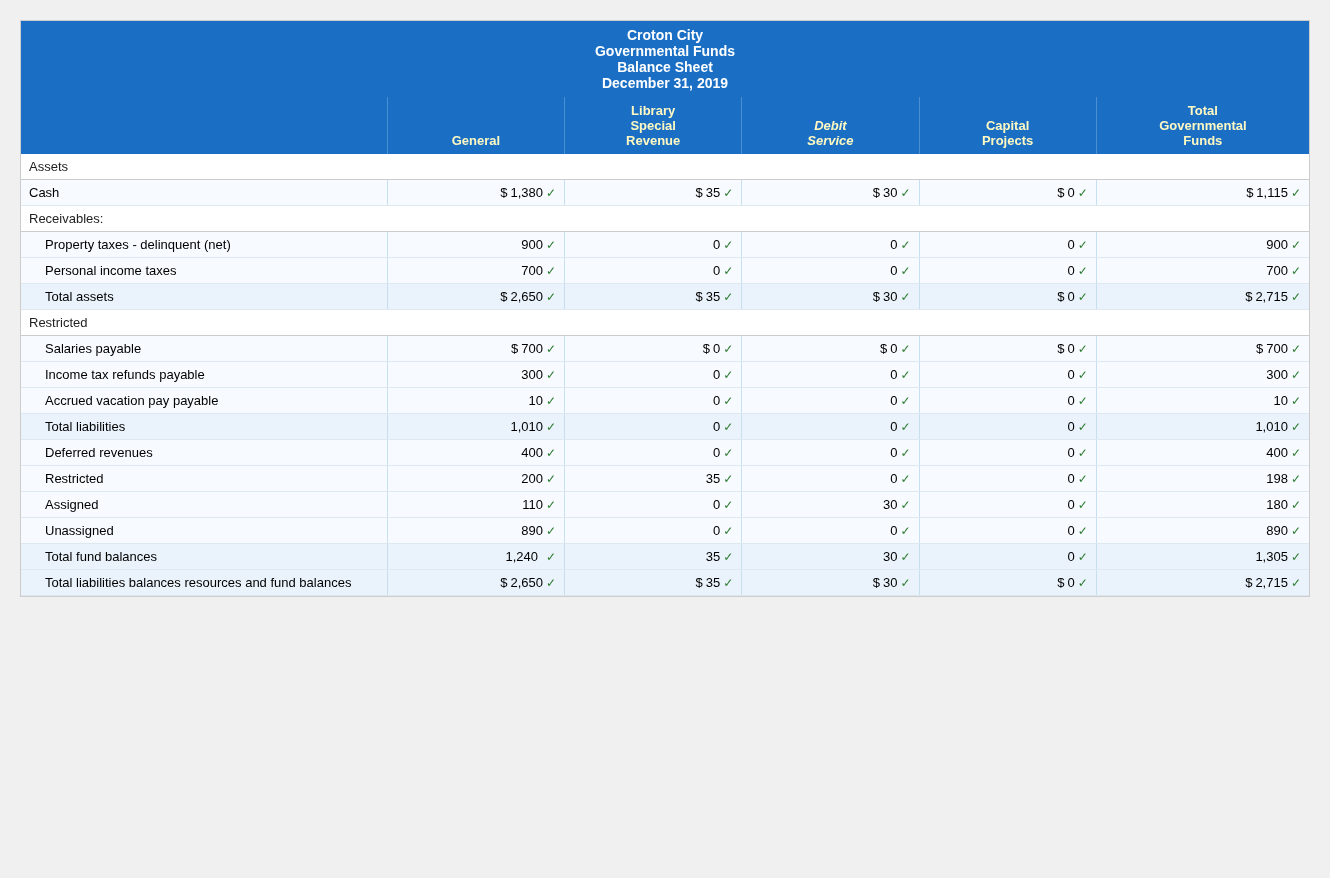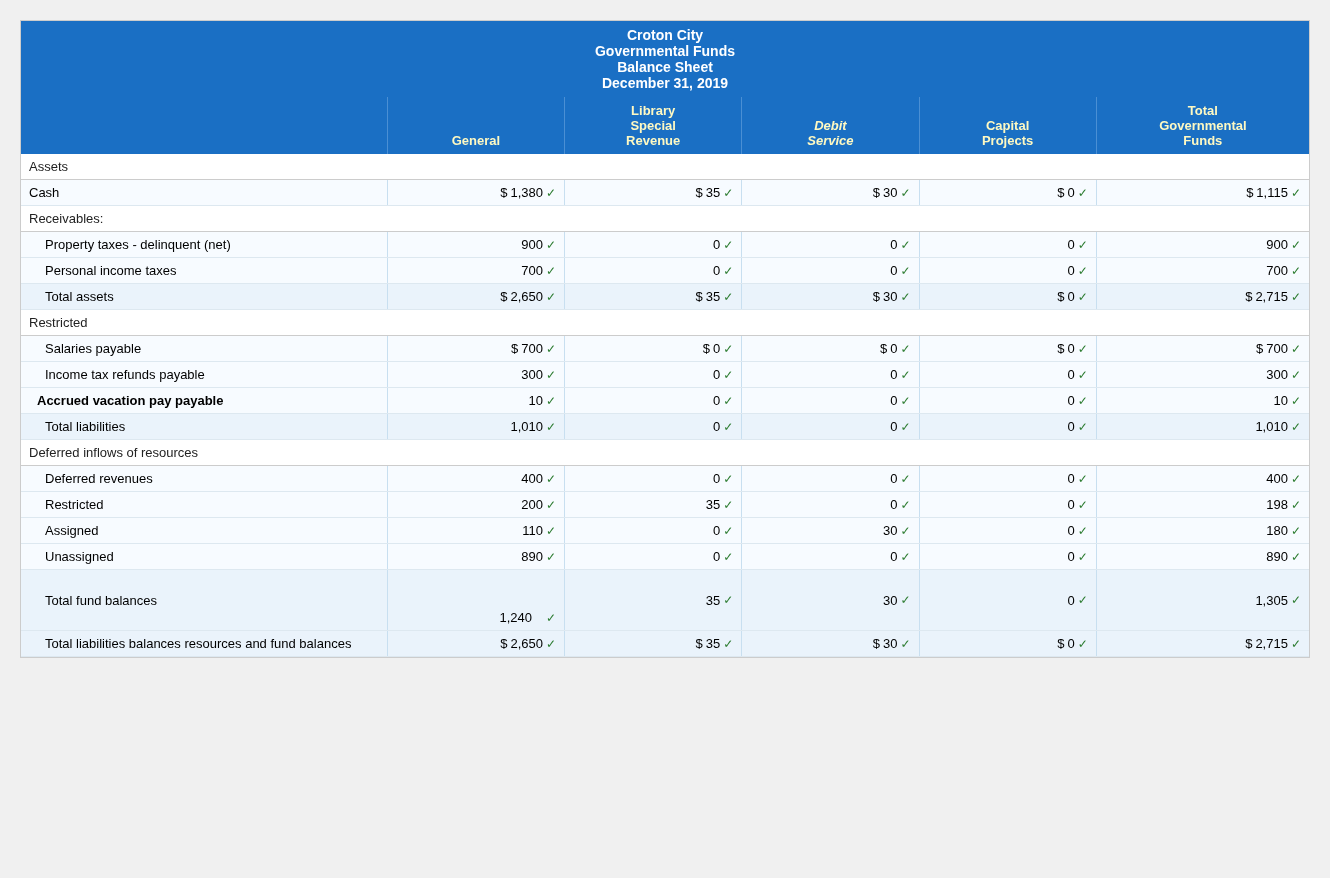--- a/index.html
+++ b/index.html
@@ -257,21 +257,21 @@
           <td style="text-align: right; white-space: nowrap; border-left: 1px solid rgb(200, 223, 240);"><span style="display: inline-flex; align-items: center; justify-content: flex-end; gap: 3px;">
               <span>0</span>
               <span style="color: rgb(46, 125, 50); font-size: 12px;">✓</span>
             </span></td>
           <td style="text-align: right; white-space: nowrap; border-left: 1px solid rgb(200, 223, 240);"><span style="display: inline-flex; align-items: center; justify-content: flex-end; gap: 3px;">
               <span>300</span>
               <span style="color: rgb(46, 125, 50); font-size: 12px;">✓</span>
             </span></td>
         </tr>
         <tr class="data-row indented">
-          <td style="padding-left: 16px; font-weight: bold;">Accrued vacation pay payable</td>
+          <td style="padding-left: 24px;">Accrued vacation pay payable</td>
           <td style="text-align: right; white-space: nowrap; border-left: 1px solid rgb(200, 223, 240);"><span style="display: inline-flex; align-items: center; justify-content: flex-end; gap: 3px;">
               <span>10</span>
               <span style="color: rgb(46, 125, 50); font-size: 12px;">✓</span>
             </span></td>
           <td style="text-align: right; white-space: nowrap; border-left: 1px solid rgb(200, 223, 240);"><span style="display: inline-flex; align-items: center; justify-content: flex-end; gap: 3px;">
               <span>0</span>
               <span style="color: rgb(46, 125, 50); font-size: 12px;">✓</span>
             </span></td>
           <td style="text-align: right; white-space: nowrap; border-left: 1px solid rgb(200, 223, 240);"><span style="display: inline-flex; align-items: center; justify-content: flex-end; gap: 3px;">
               <span>0</span>
@@ -302,23 +302,20 @@
             </span></td>
           <td style="text-align: right; white-space: nowrap; border-left: 1px solid rgb(200, 223, 240);"><span style="display: inline-flex; align-items: center; justify-content: flex-end; gap: 3px;">
               <span>0</span>
               <span style="color: rgb(46, 125, 50); font-size: 12px;">✓</span>
             </span></td>
           <td style="text-align: right; white-space: nowrap; border-left: 1px solid rgb(200, 223, 240);"><span style="display: inline-flex; align-items: center; justify-content: flex-end; gap: 3px;">
               <span>1,010</span>
               <span style="color: rgb(46, 125, 50); font-size: 12px;">✓</span>
             </span></td>
         </tr>
-        <tr class="section-header">
-          <td colspan="6">Deferred inflows of resources</td>
-        </tr>
         <tr class="data-row indented">
           <td style="padding-left: 24px;">Deferred revenues</td>
           <td style="text-align: right; white-space: nowrap; border-left: 1px solid rgb(200, 223, 240);"><span style="display: inline-flex; align-items: center; justify-content: flex-end; gap: 3px;">
               <span>400</span>
               <span style="color: rgb(46, 125, 50); font-size: 12px;">✓</span>
             </span></td>
           <td style="text-align: right; white-space: nowrap; border-left: 1px solid rgb(200, 223, 240);"><span style="display: inline-flex; align-items: center; justify-content: flex-end; gap: 3px;">
               <span>0</span>
               <span style="color: rgb(46, 125, 50); font-size: 12px;">✓</span>
             </span></td>
@@ -399,21 +396,21 @@
               <span>0</span>
               <span style="color: rgb(46, 125, 50); font-size: 12px;">✓</span>
             </span></td>
           <td style="text-align: right; white-space: nowrap; border-left: 1px solid rgb(200, 223, 240);"><span style="display: inline-flex; align-items: center; justify-content: flex-end; gap: 3px;">
               <span>890</span>
               <span style="color: rgb(46, 125, 50); font-size: 12px;">✓</span>
             </span></td>
         </tr>
         <tr class="total-row">
           <td>Total fund balances</td>
-          <td style="text-align: right; white-space: nowrap; border-left: 1px solid rgb(200, 223, 240);"><span style="display: inline-flex; align-items: flex-end; justify-content: flex-end; gap: 14px; margin-top: 35px;">
+          <td style="text-align: right; white-space: nowrap; border-left: 1px solid rgb(200, 223, 240);"><span style="display: inline-flex; align-items: flex-end; justify-content: flex-end; gap: 8px;">
               <span>1,240</span>
               <span style="color: rgb(46, 125, 50); font-size: 12px;">✓</span>
             </span></td>
           <td style="text-align: right; white-space: nowrap; border-left: 1px solid rgb(200, 223, 240);"><span style="display: inline-flex; align-items: center; justify-content: flex-end; gap: 3px;">
               <span>35</span>
               <span style="color: rgb(46, 125, 50); font-size: 12px;">✓</span>
             </span></td>
           <td style="text-align: right; white-space: nowrap; border-left: 1px solid rgb(200, 223, 240);"><span style="display: inline-flex; align-items: center; justify-content: flex-end; gap: 3px;">
               <span>30</span>
               <span style="color: rgb(46, 125, 50); font-size: 12px;">✓</span>

